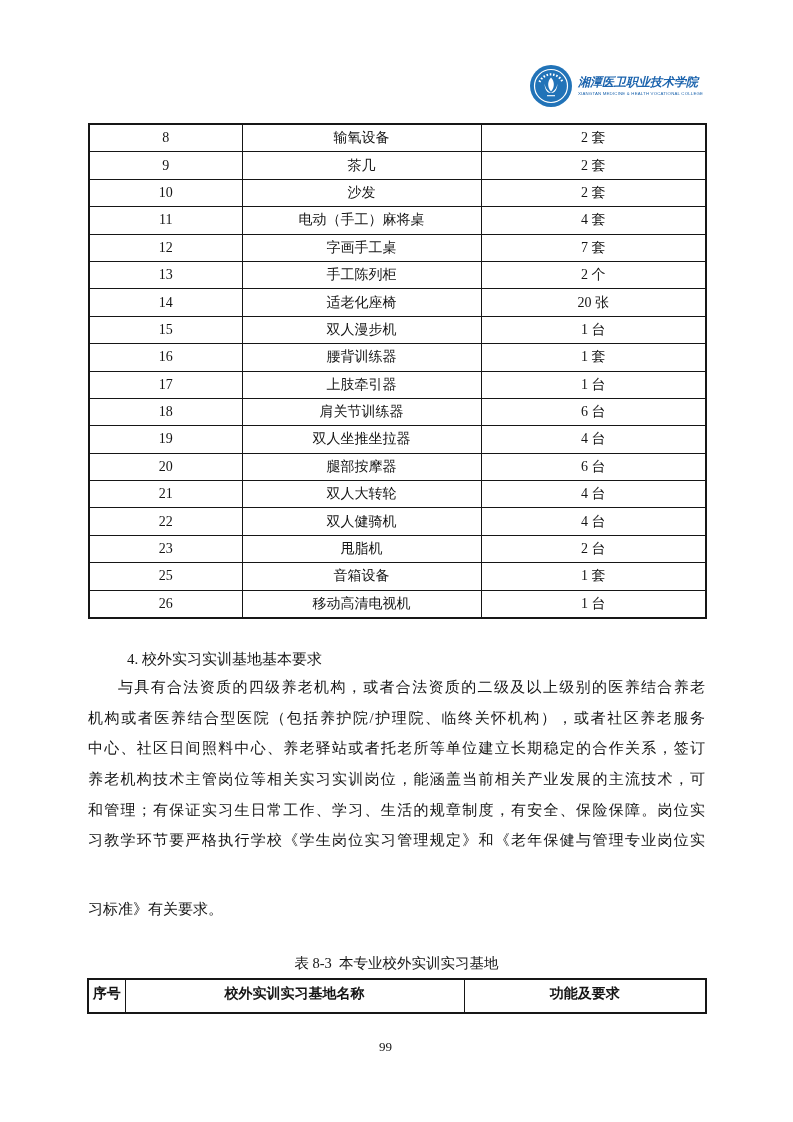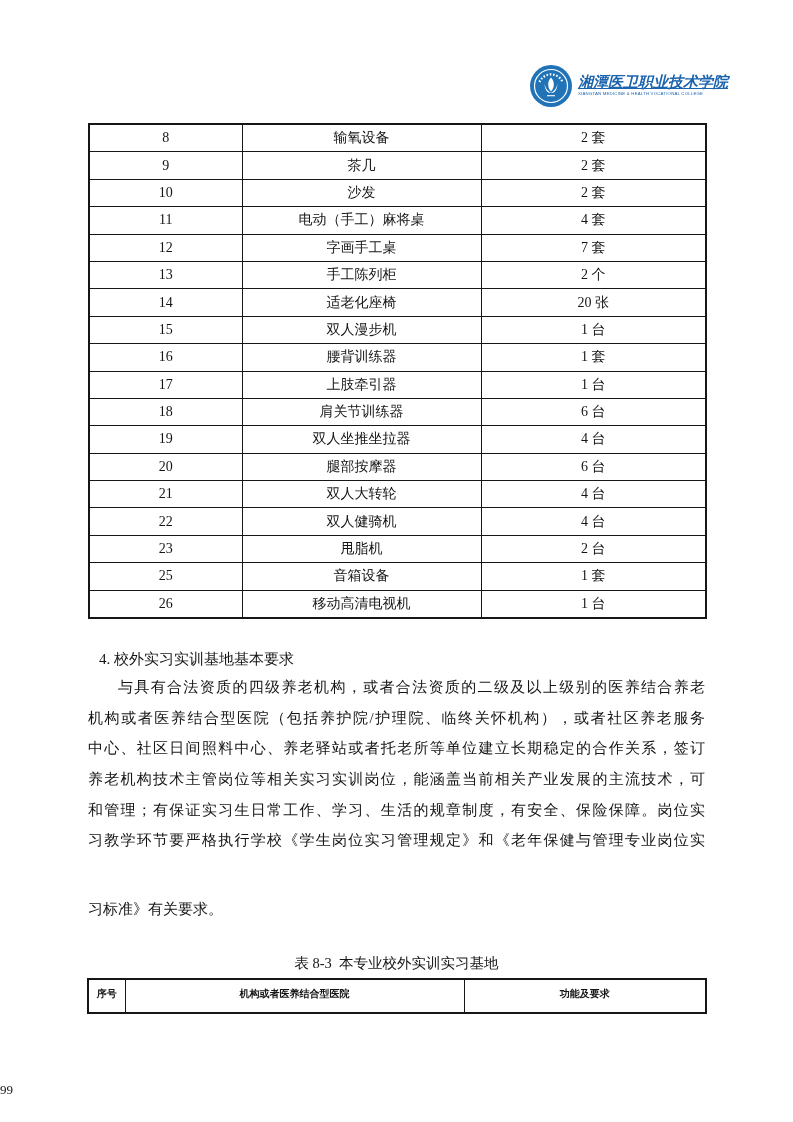--- a/index.html
+++ b/index.html
@@ -14,24 +14,23 @@
   .page { position: absolute; inset: 0; width: 793px; height: 1122px; }
 
   
   .logo {
     position: absolute; left: 529px; top: 62px;
     height: 48px; display: flex; align-items: center; gap: 5px;
   }
   .emblem { width: 44px; height: 44px; display: block; }
   .logo-text { display: flex; flex-direction: column; justify-content: center; }
   .logo-zh {
-    font-size: 15px; font-weight: bold; font-style: italic;
+    font-size: 12px; font-weight: bold; font-style: italic;
     color: #1b63ad; letter-spacing: 0px; white-space: nowrap;
     line-height: 15px;
-    text-decoration: underline;
   }
   .logo-en {
     font-size: 7px; color: #1b63ad; white-space: nowrap;
     transform: scale(0.62); transform-origin: 0 50%;
     width: 200px; line-height: 8px; letter-spacing: 0.3px;
     font-family: "Liberation Sans", sans-serif;
   }
 
   
   table { border-collapse: collapse; table-layout: fixed; }
@@ -42,21 +41,21 @@
   .equip-table td {
     border: 1px solid #161616;
     height: 26.4px;
     padding: 0;
     text-align: center; vertical-align: middle;
     font-size: 14px;
   }
 
   
   .section-heading {
-    position: absolute; left: 72px; top: 649px; width: 617px;
+    position: absolute; left: 100px; top: 649px; width: 617px;
     padding-left: 27px; box-sizing: border-box;
     font-size: 15px; line-height: 20px;
   }
   .paragraph { position: absolute; left: 88px; top: 672px; width: 617px; }
   .para-line {
     height: 30.7px; line-height: 30.7px;
     font-size: 15px;
     text-align: justify;
     text-align-last: justify;
     overflow: hidden;
@@ -71,27 +70,27 @@
     white-space: pre;
   }
   .base-table {
     position: absolute; left: 87px; top: 978px; width: 618px;
     border: 2px solid #161616;
   }
   .base-table th {
     border: 1px solid #161616;
     height: 28px; padding: 0 0 4px 0;
     text-align: center; vertical-align: middle;
-    font-size: 10px; font-weight: bold;
+    font-size: 14px; font-weight: bold;
   }
 
   
   .page-number {
-    position: absolute; left: 0; top: 1082px; width: 771px;
-    text-align: left; font-size: 13px;
+    position: absolute; left: 0; top: 1039px; width: 771px;
+    text-align: center; font-size: 13px;
   }
 </style>
 </head>
 <body>
 
 <div class="page">
 
   <div class="logo">
     <svg class="emblem" viewBox="0 0 44 44">
       <circle cx="22" cy="22" r="21" fill="#2173b8"></circle>
@@ -224,21 +223,21 @@
 
   <table class="base-table">
     <colgroup>
       <col style="width:37px">
         <col style="width:339px">
         <col style="width:242px">
     </colgroup>
     <thead>
       <tr>
         <th>序号</th>
-        <th>机构或者医养结合型医院</th>
+        <th>校外实训实习基地名称</th>
         <th>功能及要求</th>
       </tr>
     </thead>
   </table>
 
   <div class="page-number">99</div>
 
 </div>
 
 </body></html>

